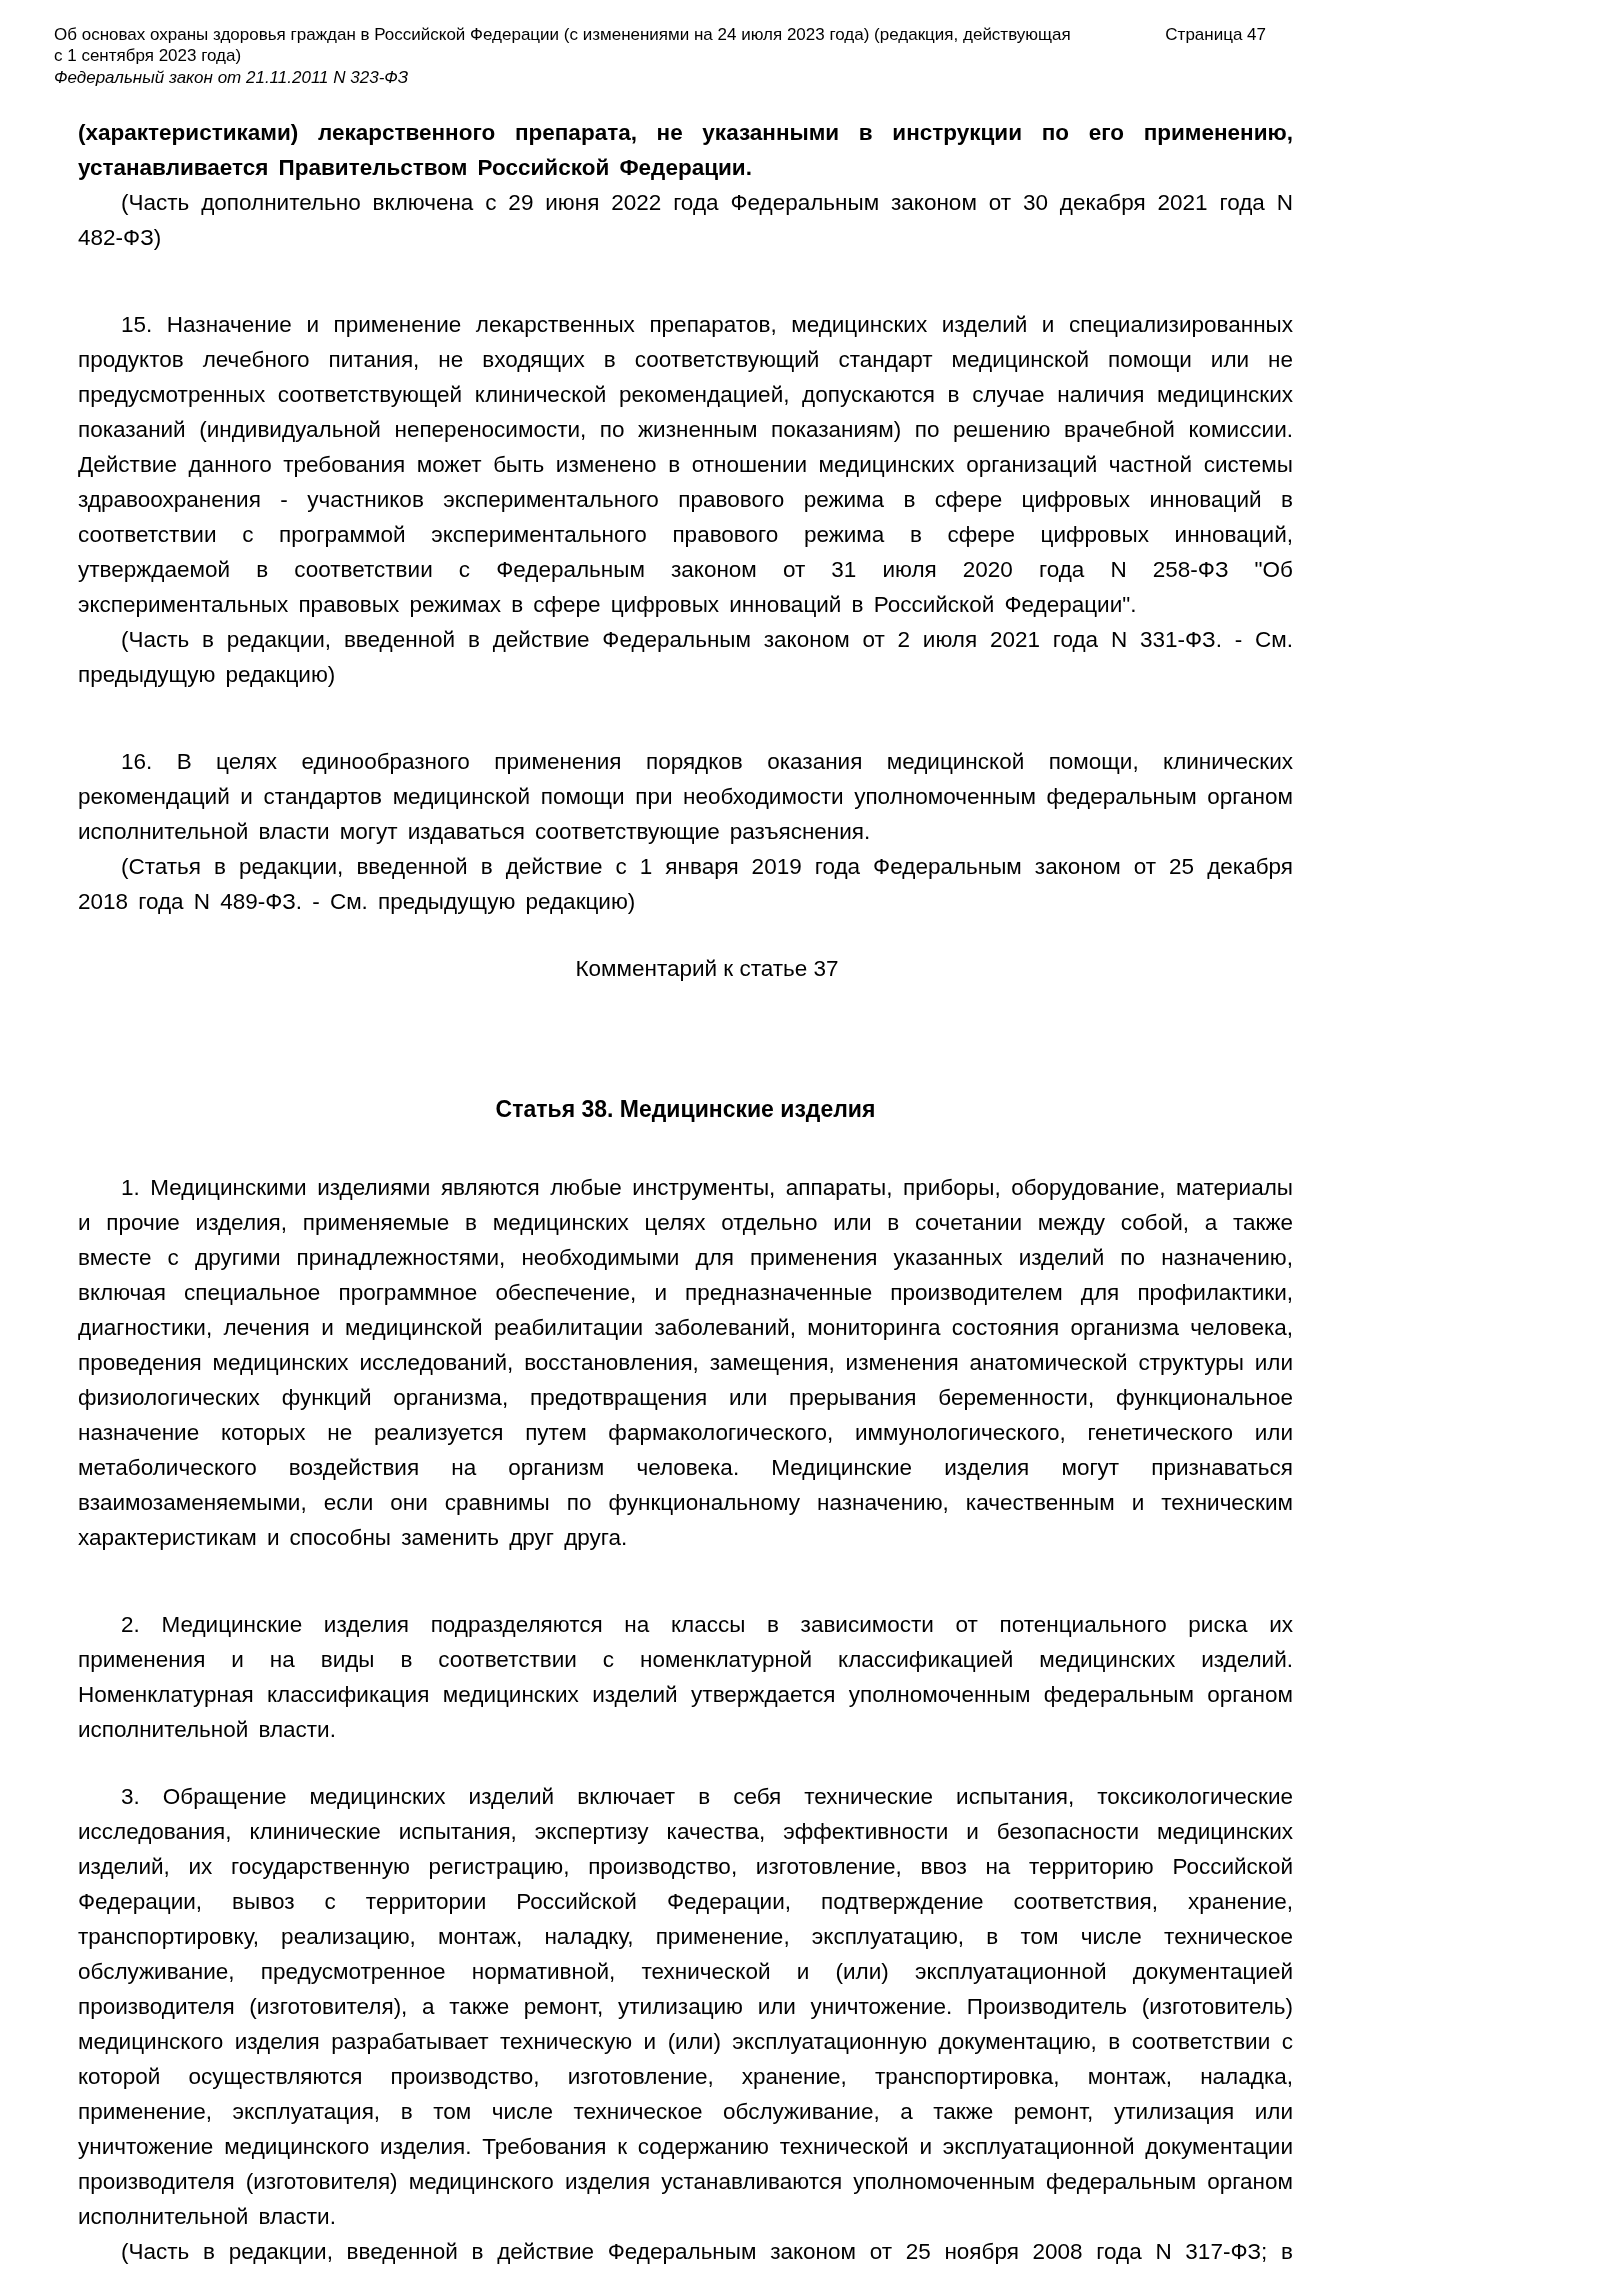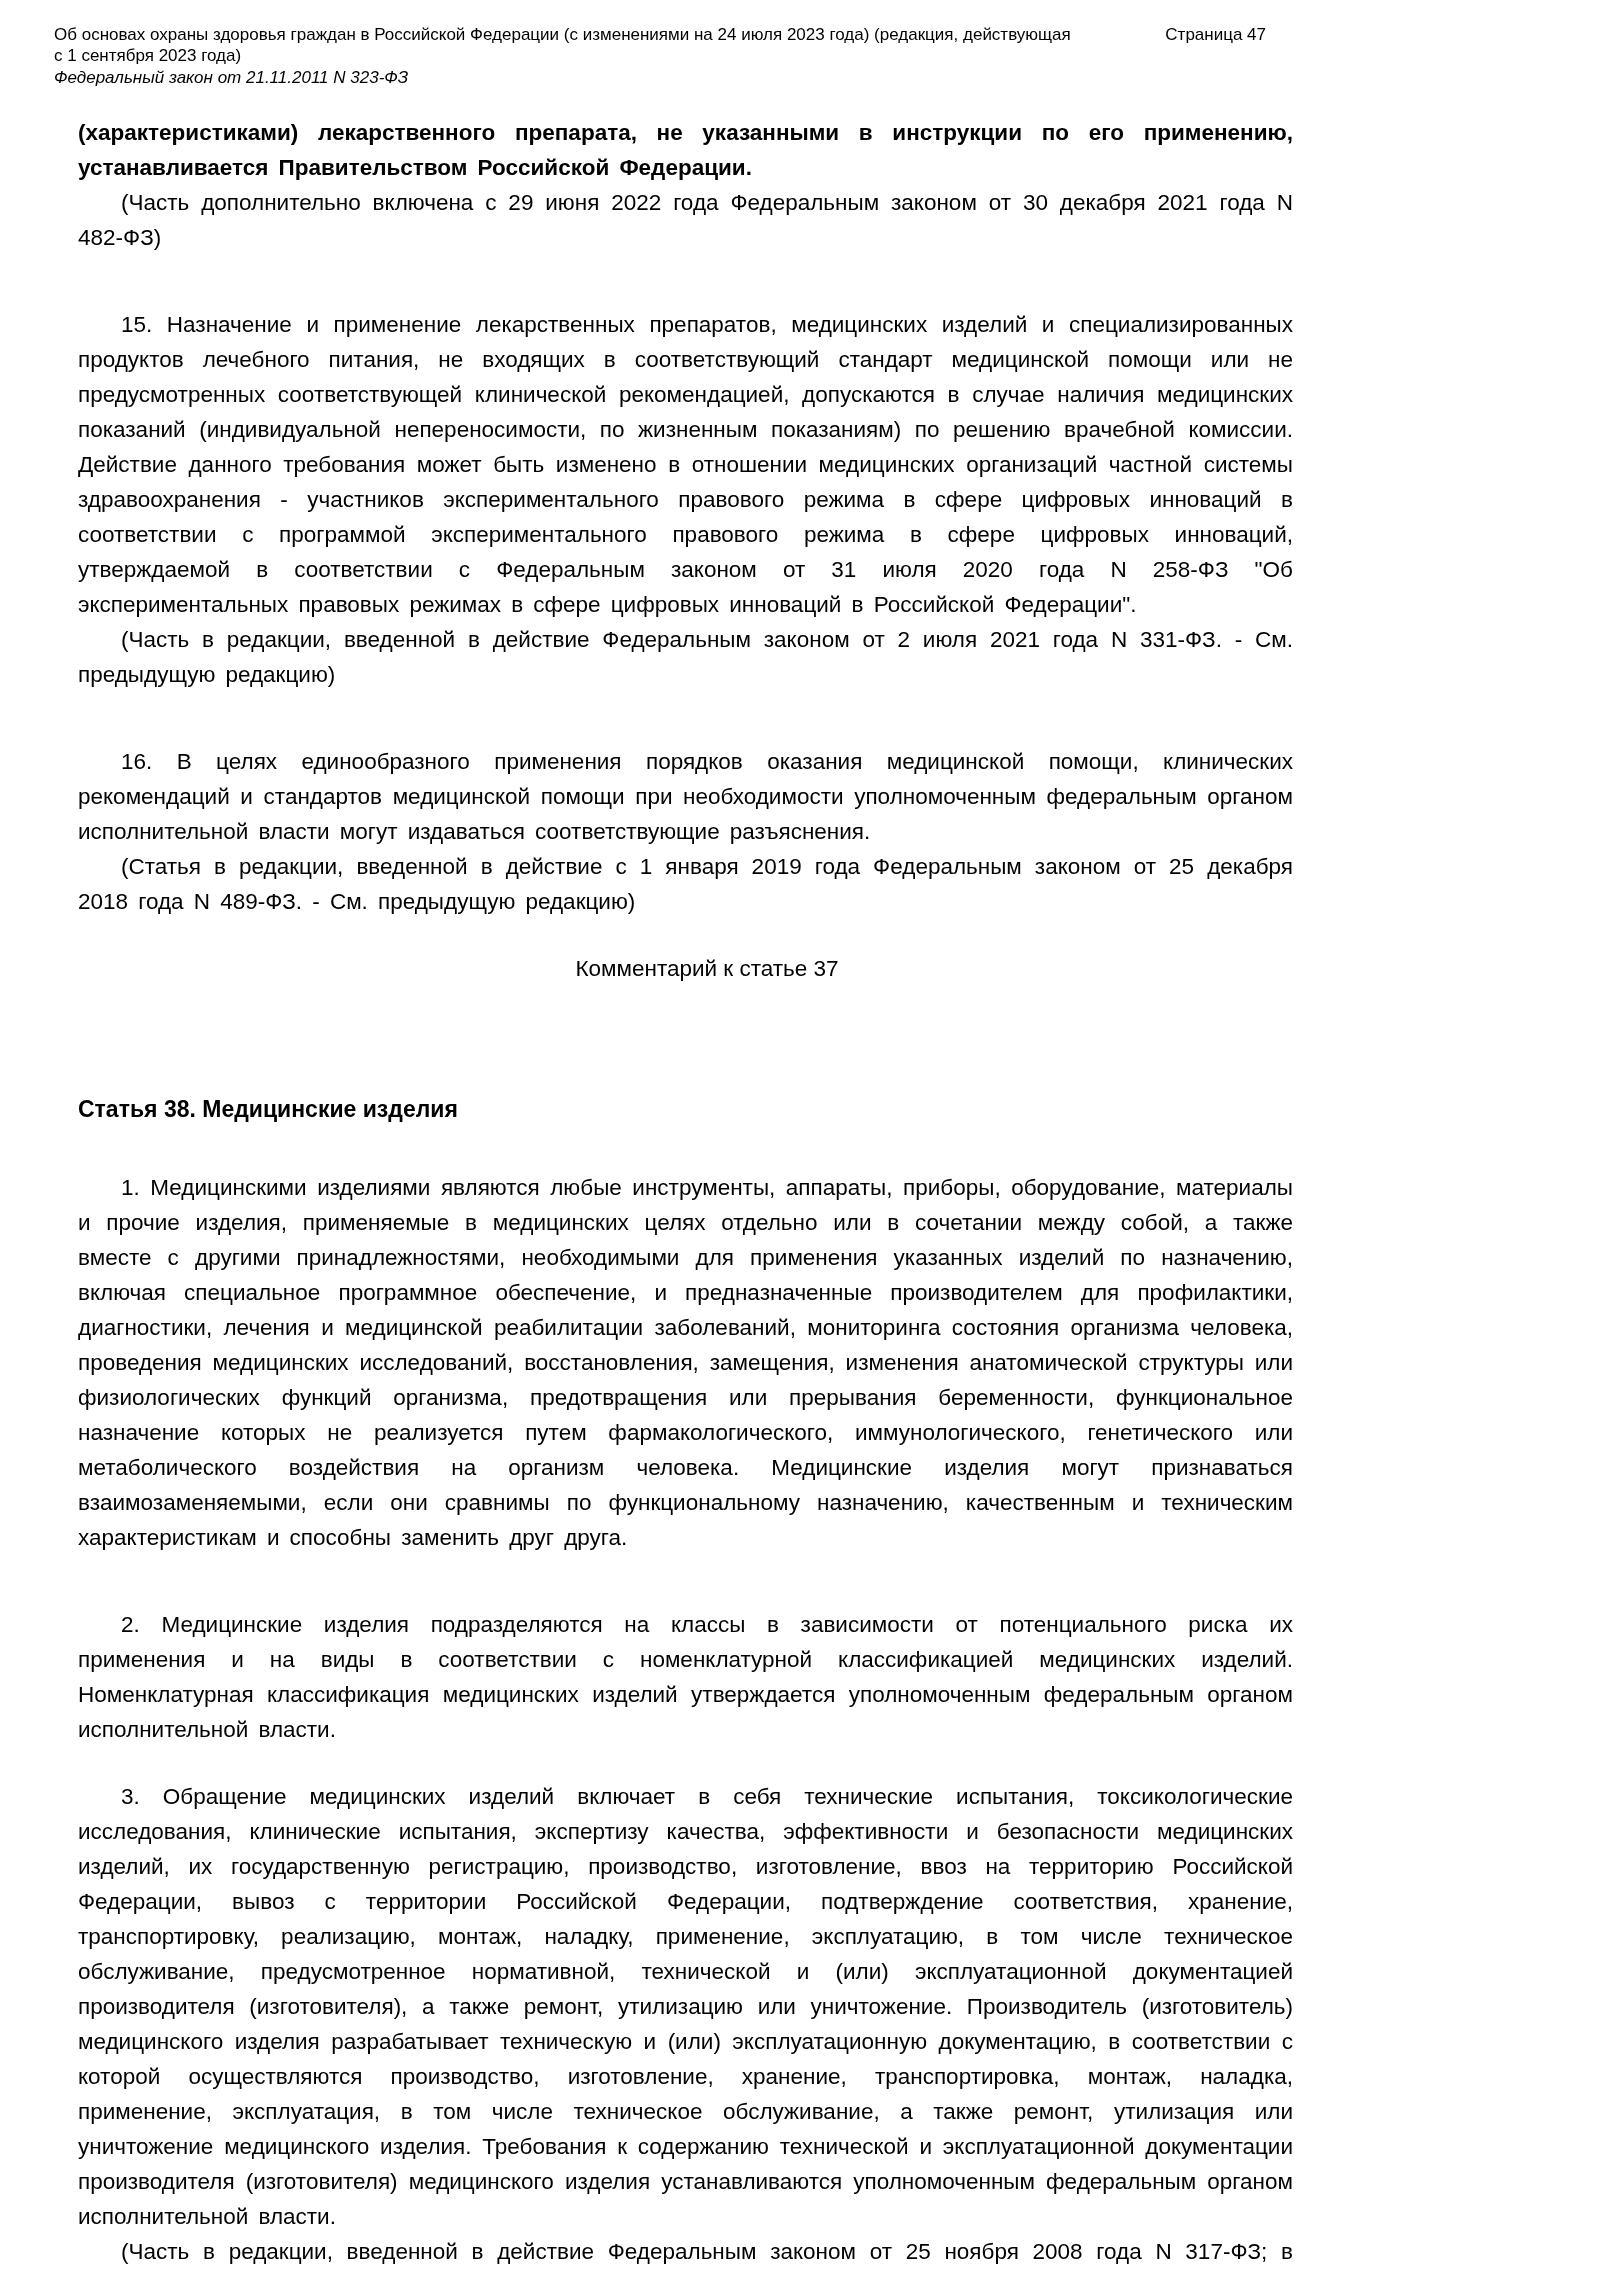--- a/index.html
+++ b/index.html
@@ -86,21 +86,21 @@
     text-align: center;
     word-spacing: normal;
   }
   .para.last-justify {
     text-align-last: justify;
   }
   .article-heading {
     margin: 106px 0 43px 0;
     font-size: 23px;
     font-weight: 700;
-    text-align: left;
+    text-align: center;
     text-indent: 0;
     word-spacing: normal;
     line-height: 35px;
   }
 
   
   .doc-footer {
     padding: 9.8px 54px 13.7px 54px;
     font-size: 16.7px;
     line-height: 22.5px;

